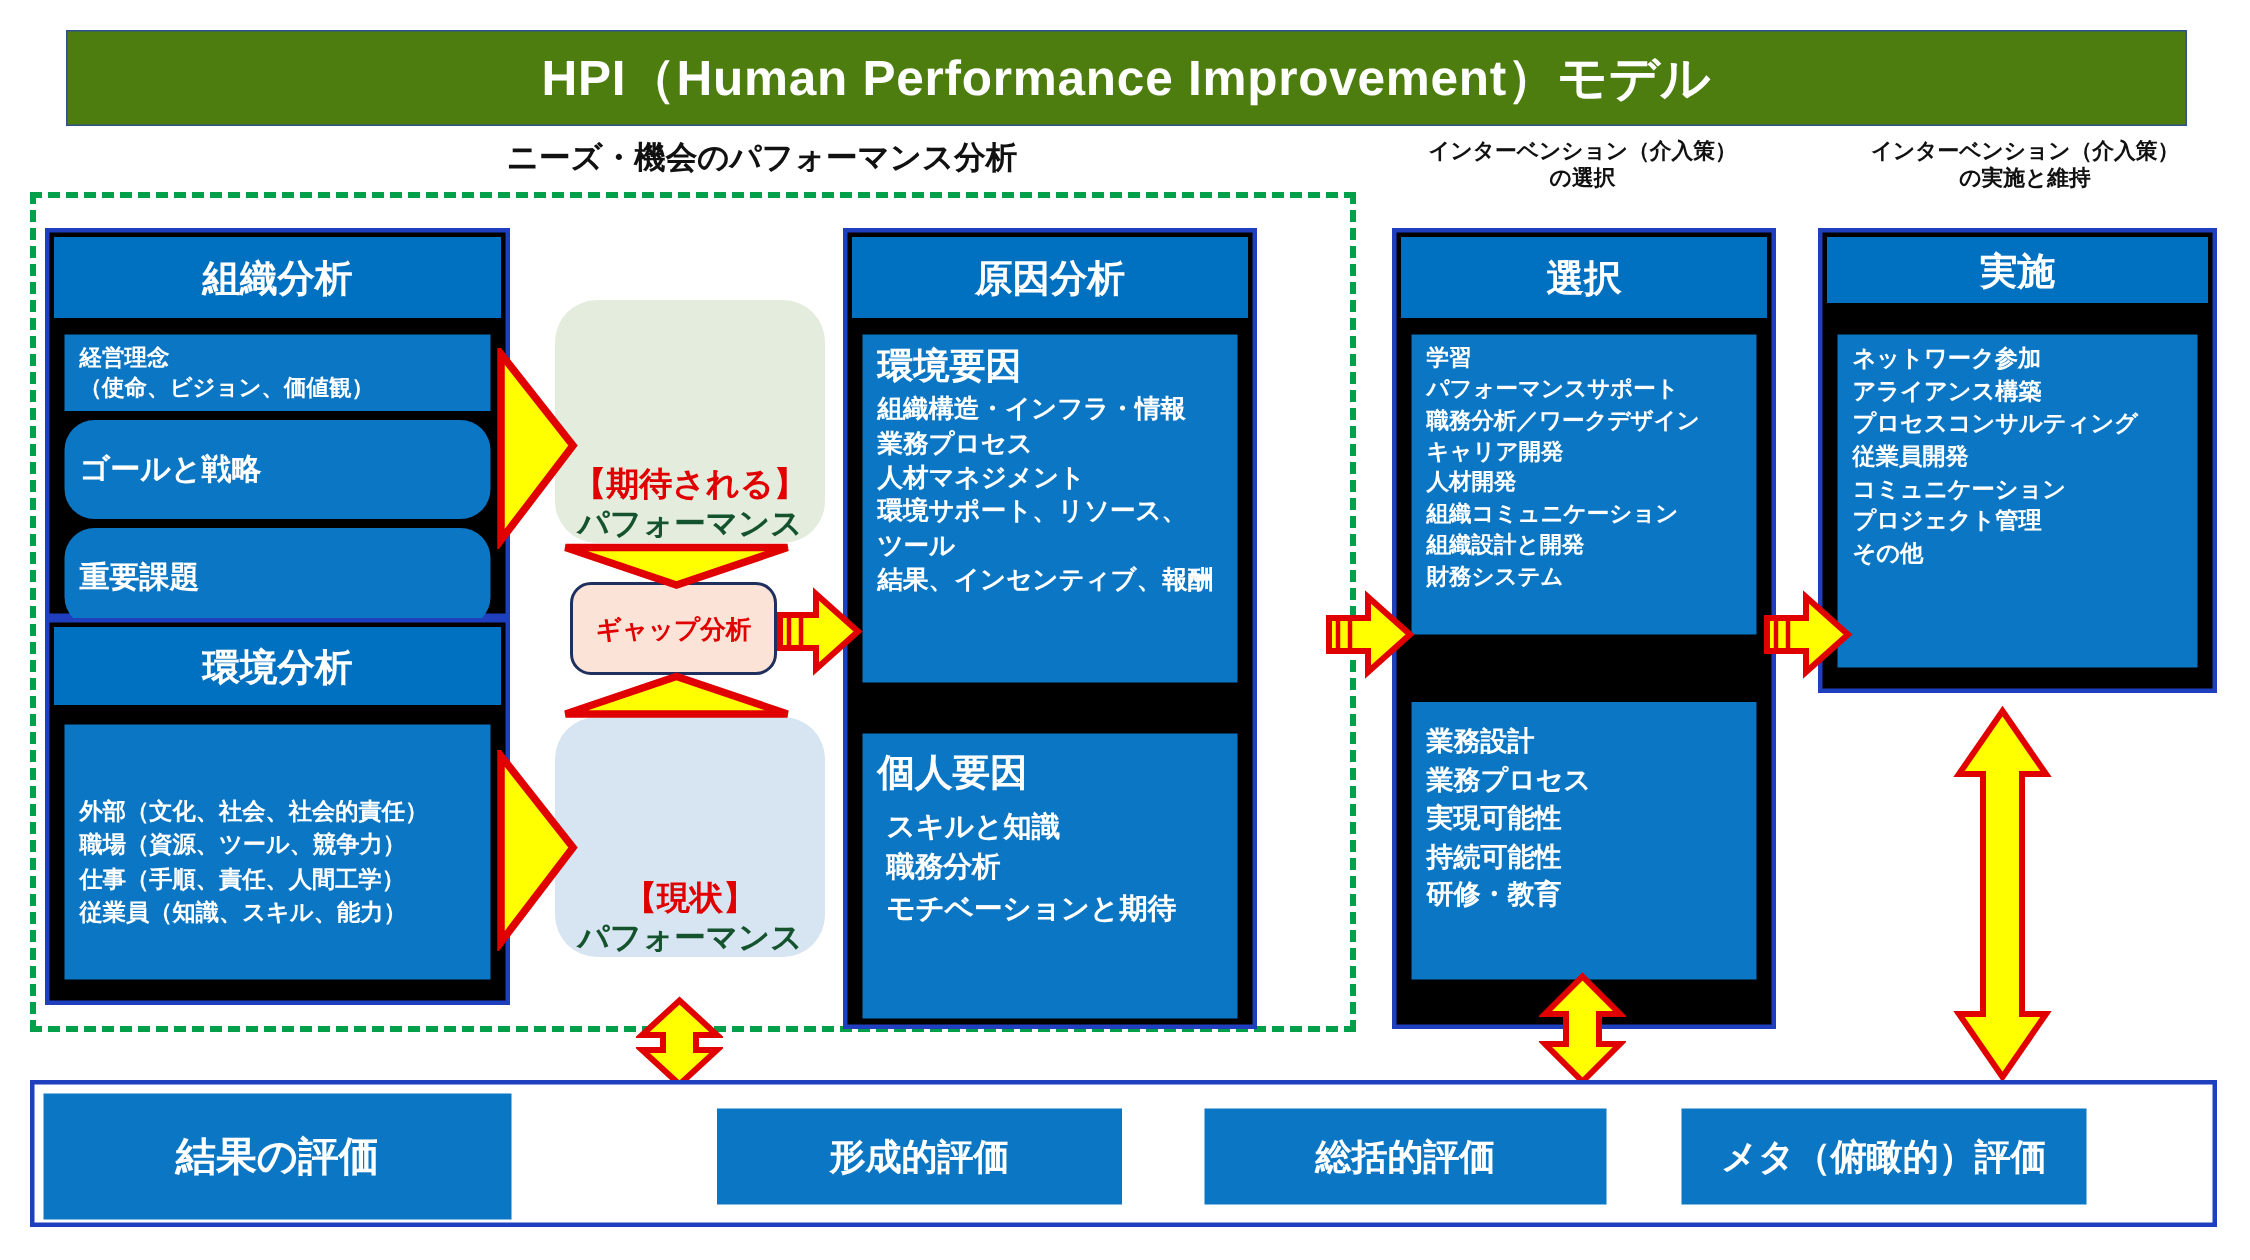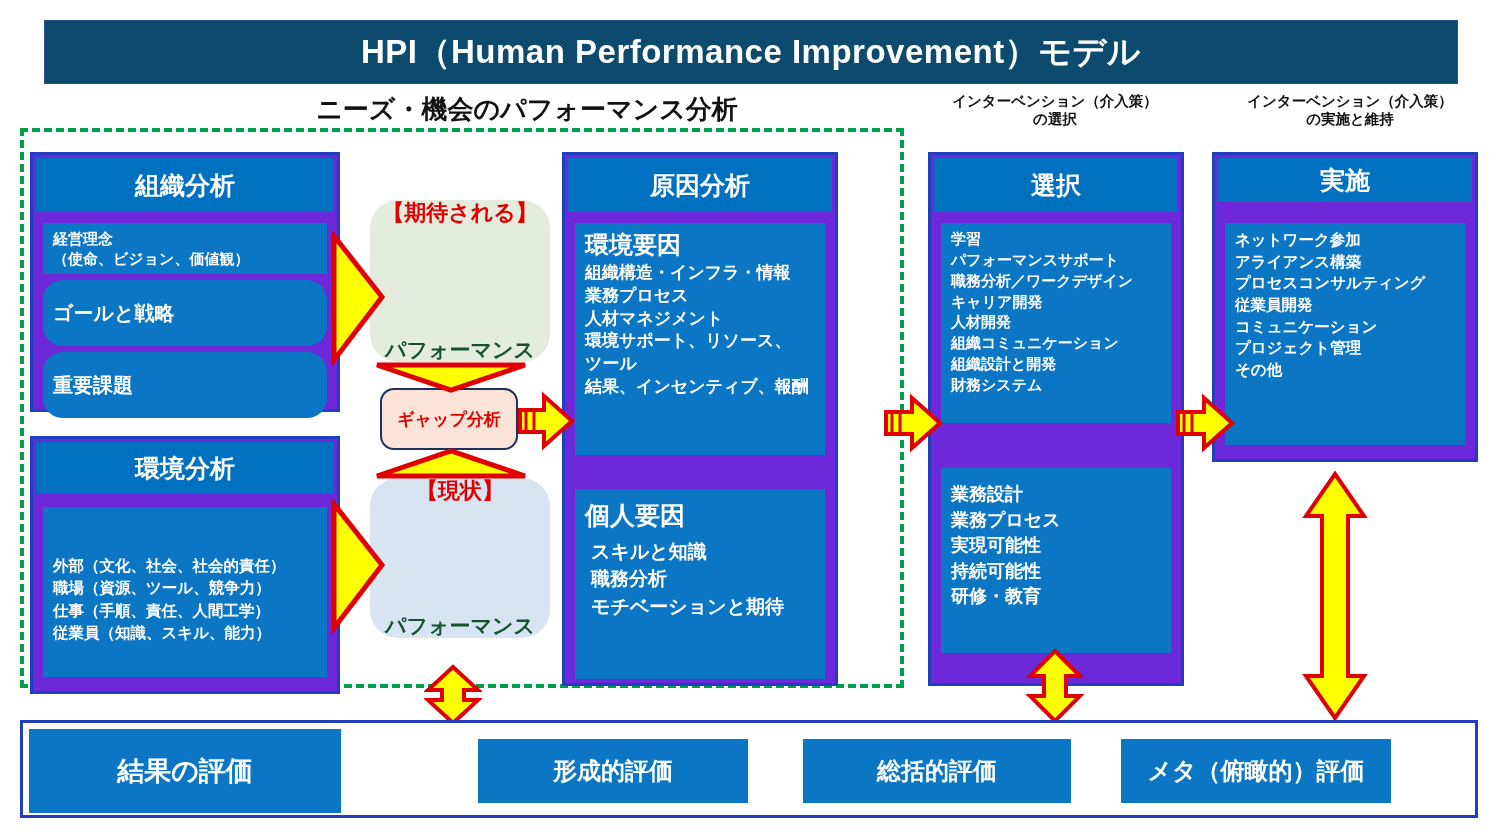--- a/index.html
+++ b/index.html
@@ -8,42 +8,42 @@
     background:#ffffff;
     font-family:"Liberation Sans","DejaVu Sans",sans-serif;
     overflow:hidden;
     position:relative;
   }
   #stage{position:absolute;left:0;top:0;width:1500px;height:840px;}
 
   
   .title-bar{
     position:absolute;left:44px;top:20px;width:1412px;height:62px;
-    background:#0c4a6e;border:1px solid #2f528f;
+    background:#4d7c0f;border:1px solid #2f528f;
     display:flex;align-items:center;justify-content:center;
   }
   .title-bar span{
     color:#ffffff;font-size:33px;font-weight:bold;letter-spacing:.5px;
     white-space:nowrap;
   }
 
   
   .phase-caption{position:absolute;color:#111;font-weight:bold;text-align:center;line-height:1.25;}
-  #cap-needs{left:227px;top:93px;width:600px;font-size:26px;}
+  #cap-needs{left:208px;top:93px;width:600px;font-size:21px;}
   #cap-select{left:905px;top:92px;width:300px;font-size:14.5px;}
   #cap-implement{left:1200px;top:92px;width:300px;font-size:14.5px;}
 
   
   .dashed-region{
     position:absolute;left:20px;top:128px;width:884px;height:560px;
     border:4px dashed #00a04b;box-sizing:border-box;
   }
 
   
-  .panel{position:absolute;box-sizing:border-box;background:#6d28d9;border:3px solid #1f3fbf;}
+  .panel{position:absolute;box-sizing:border-box;background:#000000;border:3px solid #1f3fbf;}
   .panel-head{
     background:#0070c0;color:#fff;font-weight:bold;text-align:center;
     display:flex;align-items:center;justify-content:center;
     box-sizing:border-box;
   }
   .panel-body{position:absolute;left:0;right:0;box-sizing:border-box;padding:6px 8px;}
   .inner-box{
     background:#0b76c4;color:#fff;box-sizing:border-box;
     padding:6px 10px;line-height:1.3;
   }
@@ -52,21 +52,21 @@
   .inner-box li{white-space:nowrap;}
 
   
   #panel-org{left:30px;top:152px;width:310px;height:260px;}
   #panel-org .panel-head{position:absolute;left:3px;top:3px;right:3px;height:54px;font-size:25px;}
   #panel-org .panel-body{top:60px;bottom:4px;padding:8px 10px;}
   #org-b1{font-size:15px;font-weight:bold;padding:6px 10px;}
   #org-b2,#org-b3{font-size:20px;font-weight:bold;padding:20px 10px;margin-top:6px;border-radius:20px;}
 
   
-  #panel-env{left:30px;top:436px;width:310px;height:258px;}
+  #panel-env{left:30px;top:412px;width:310px;height:258px;}
   #panel-env .panel-head{position:absolute;left:3px;top:3px;right:3px;height:52px;font-size:25px;}
   #panel-env .panel-body{top:58px;bottom:4px;padding:10px 10px;}
   #env-list{font-size:15.5px;font-weight:bold;height:100%;padding-top:48px;}
   #env-list li{line-height:1.45;}
 
   
   #panel-cause{left:562px;top:152px;width:276px;height:534px;}
   #panel-cause .panel-head{position:absolute;left:3px;top:3px;right:3px;height:54px;font-size:25px;}
   #panel-cause .panel-body{top:60px;bottom:6px;padding:8px 10px;}
   #cause-env{font-size:17px;font-weight:bold;height:232px;}
@@ -88,21 +88,21 @@
   
   #panel-impl{left:1212px;top:152px;width:266px;height:310px;}
   #panel-impl .panel-head{position:absolute;left:3px;top:3px;right:3px;height:44px;font-size:25px;}
   #panel-impl .panel-body{top:60px;bottom:6px;padding:8px 10px;}
   #impl-a{font-size:15.5px;font-weight:bold;height:100%;}
   #impl-a li{line-height:1.40;}
 
   
   .perf-box{
     position:absolute;border-radius:28px;box-sizing:border-box;
-    display:flex;flex-direction:column;align-items:center;justify-content:space-between;
+    display:flex;flex-direction:column;align-items:center;justify-content:flex-end;
     text-align:center;line-height:1.2;
   }
   #perf-expected{left:370px;top:200px;width:180px;height:162px;background:#e4ecdd;}
   #perf-current{left:370px;top:478px;width:180px;height:160px;background:#d7e4f2;}
   .perf-box .redline{color:#e00000;font-weight:bold;font-size:22px;}
   .perf-box .blackline{color:#14532d;font-weight:bold;font-size:21px;}
 
   
   #gap-box{
     position:absolute;left:380px;top:388px;width:138px;height:62px;

